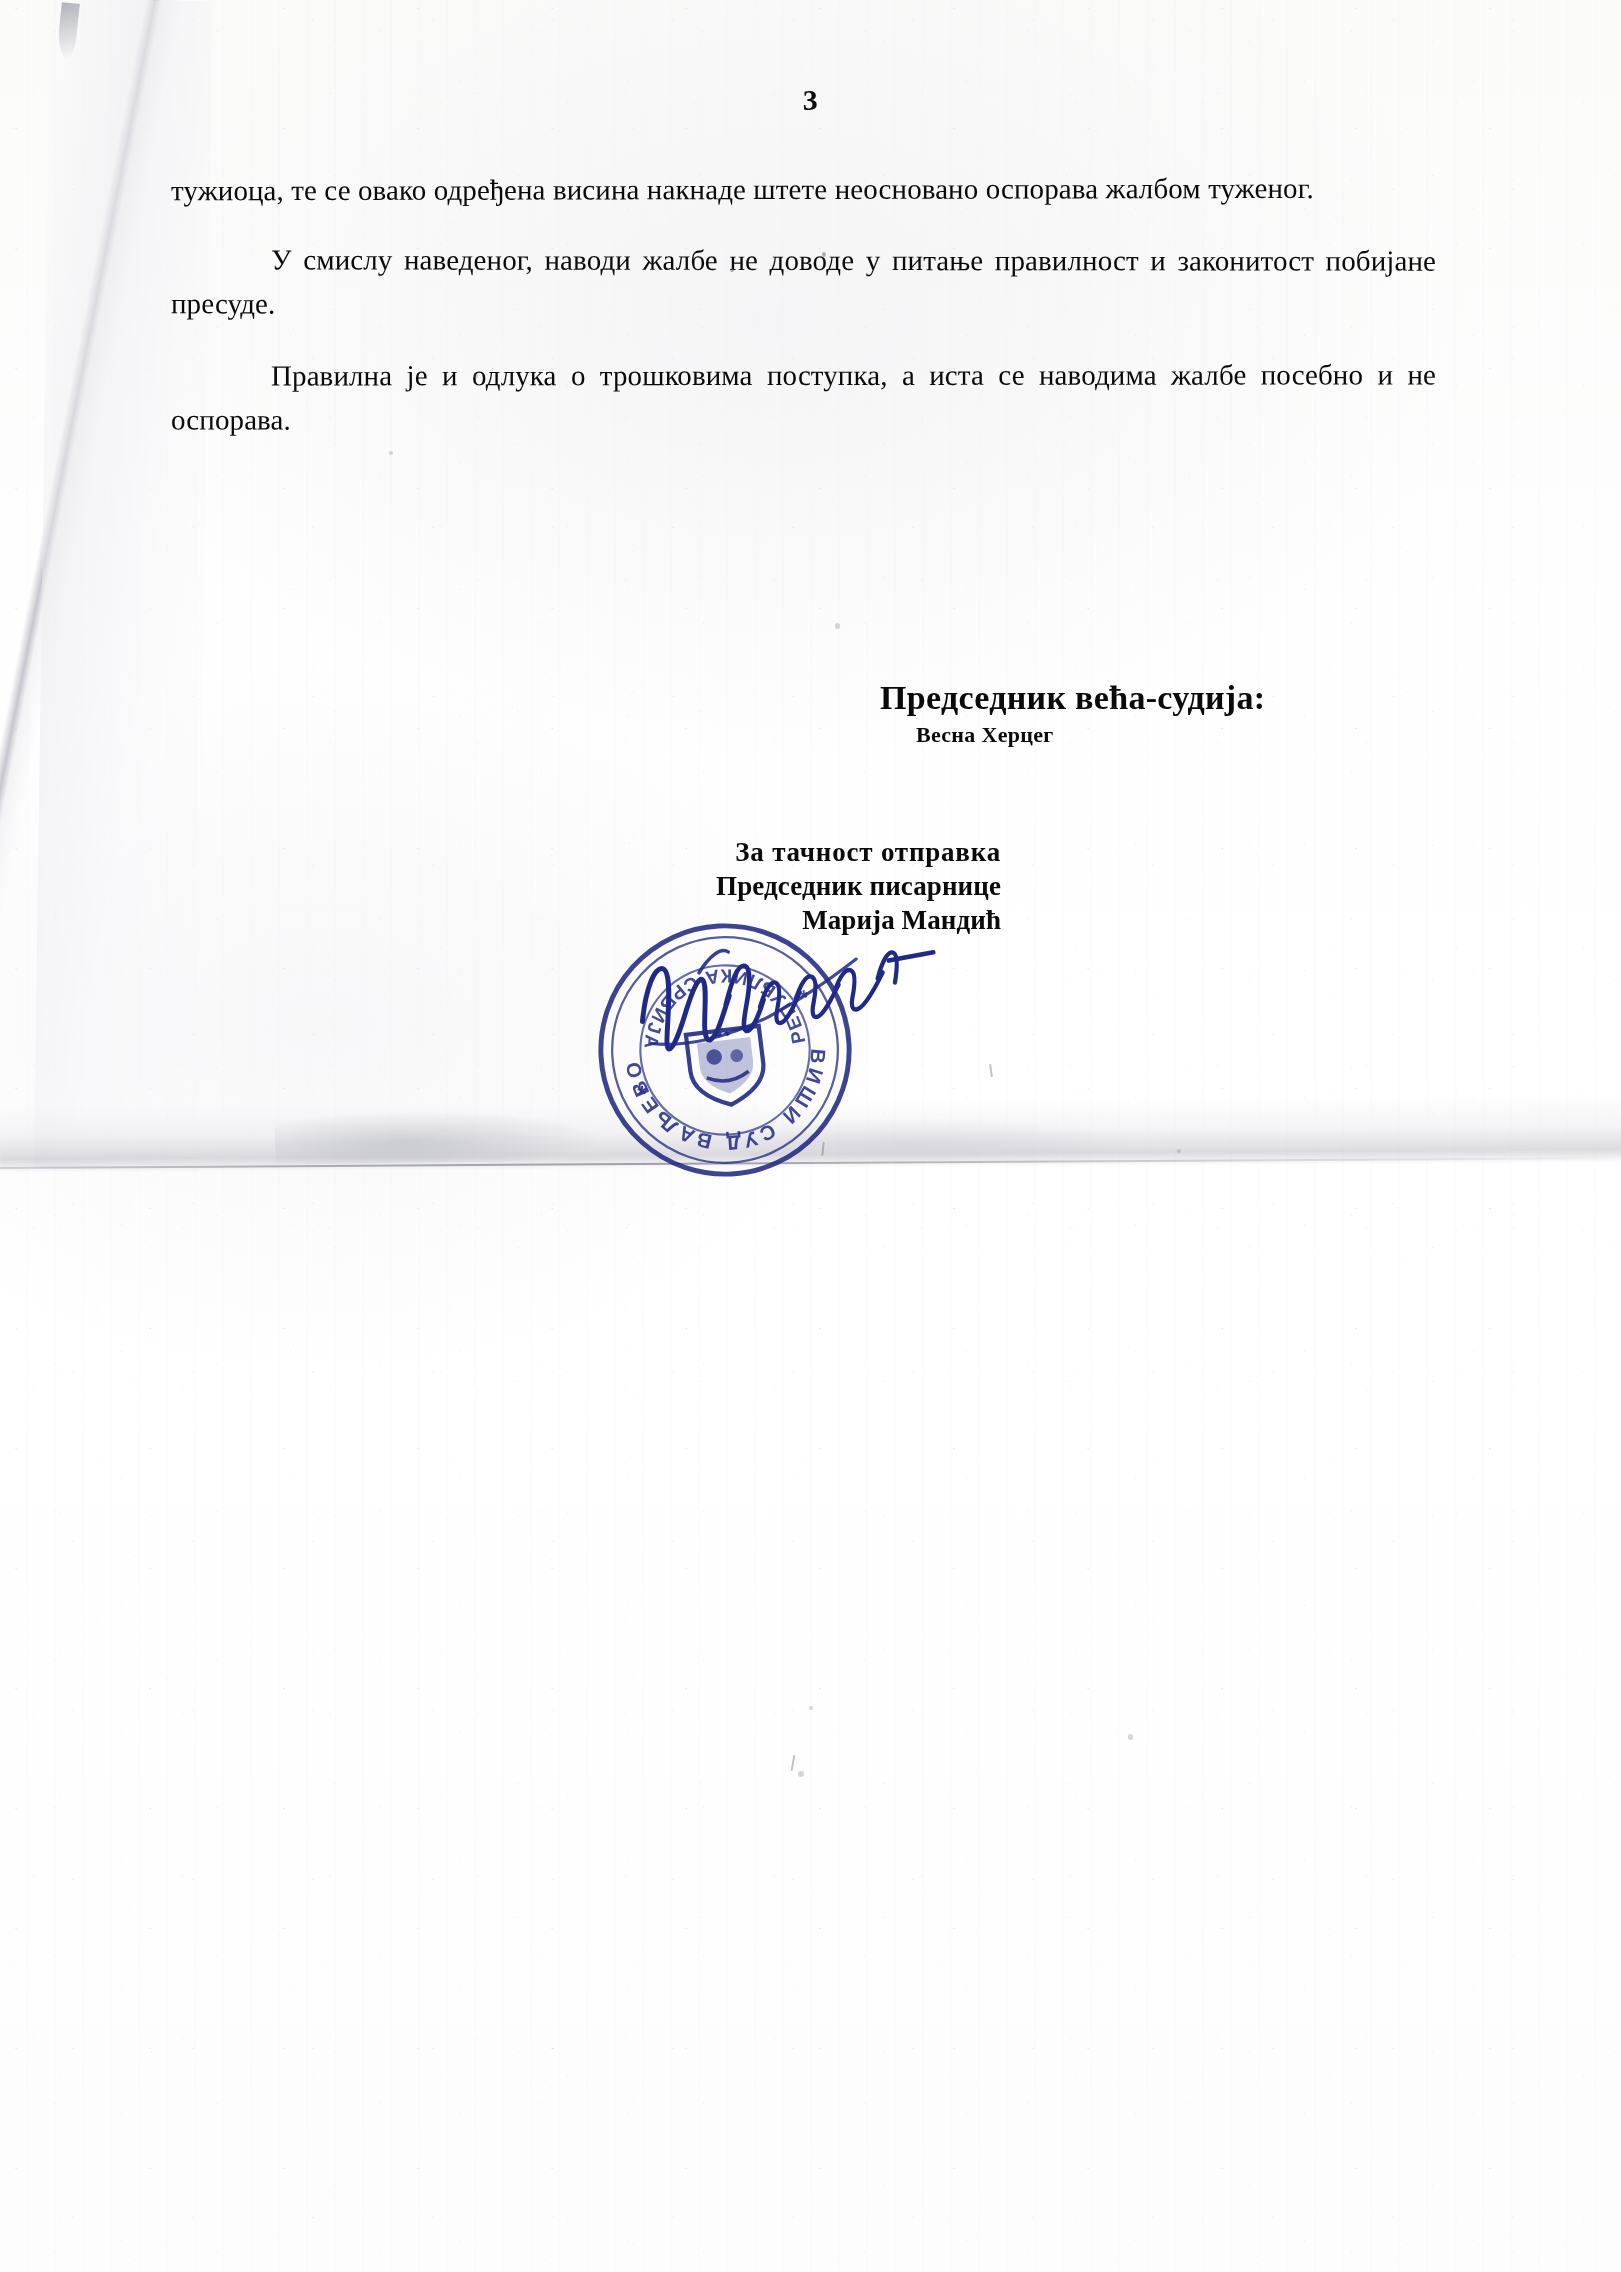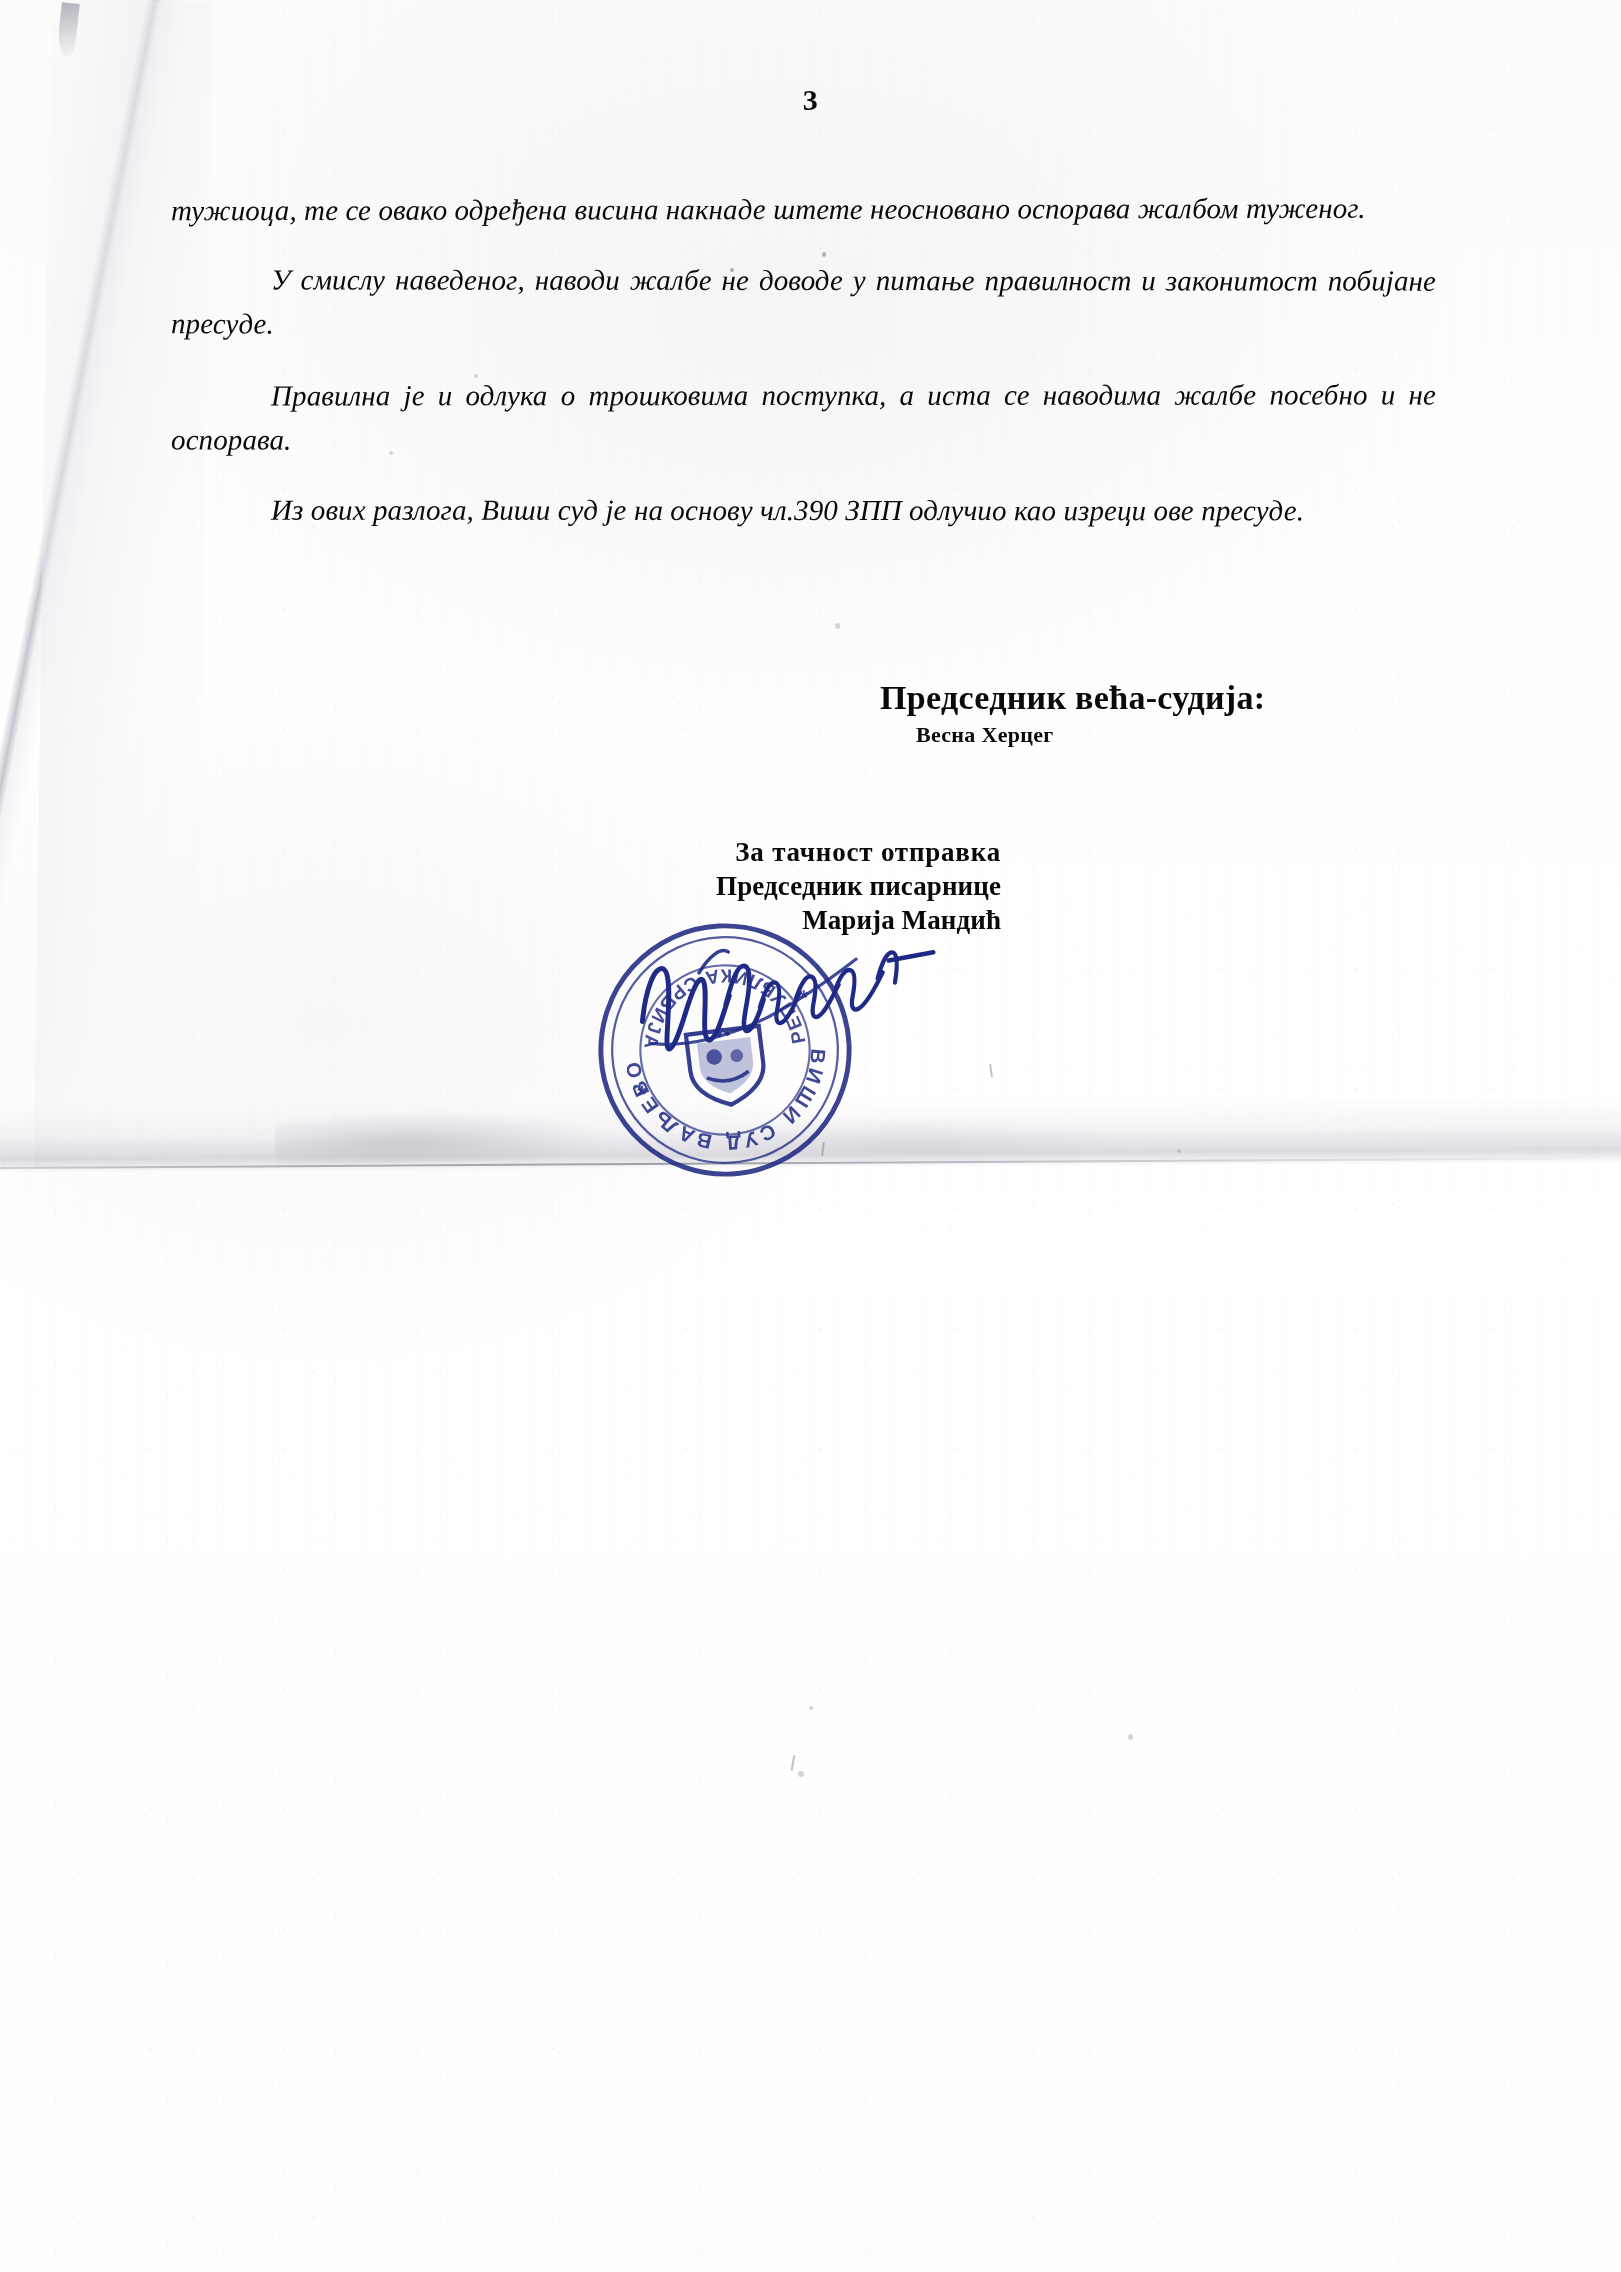--- a/index.html
+++ b/index.html
@@ -145,23 +145,22 @@
     left: 0;
     width: 1621px;
     text-align: center;
     font-size: 30px;
     font-weight: 700;
     letter-spacing: 0.4px;
   }
   .body-block {
     position: absolute;
     left: 171px;
-    top: 187px;
+    top: 167px;
     width: 1265px;
-    font-style: italic;
   }
   .para {
     text-align: justify;
     text-justify: inter-word;
     font-size: 29px;
     line-height: 44px;
     margin: 0 0 27px 0;
     letter-spacing: 0.1px;
   }
   .para.indent { text-indent: 100px; }
@@ -261,21 +260,20 @@
   <div class="crease-line"></div>
 
   <div class="content">
 
     <div class="page-number">3</div>
 
     <div class="body-block">
       <p class="para p1">тужиоца, те се овако одређена висина накнаде штете неосновано оспорава жалбом туженог.</p>
       <p class="para p2 indent">У смислу наведеног, наводи жалбе не доводе у питање правилност и законитост побијане пресуде.</p>
       <p class="para p3 indent">Правилна је и одлука о трошковима поступка, а иста се наводима жалбе посебно и не оспорава.</p>
-      <p class="para p4 indent">Из ових разлога, Виши суд је  на основу чл.390 ЗПП одлучио као изреци ове пресуде.</p>
     </div>
 
     <div class="sig-title">Председник већа-судија:</div>
 
     <div class="sig-name">Весна Херцег</div>
 
     <div class="cert">
       <div class="cert-line l1">За тачност  отправка</div>
       <div class="cert-line l2">Председник писарнице</div>
       <div class="cert-line l3">Марија Мандић</div>

